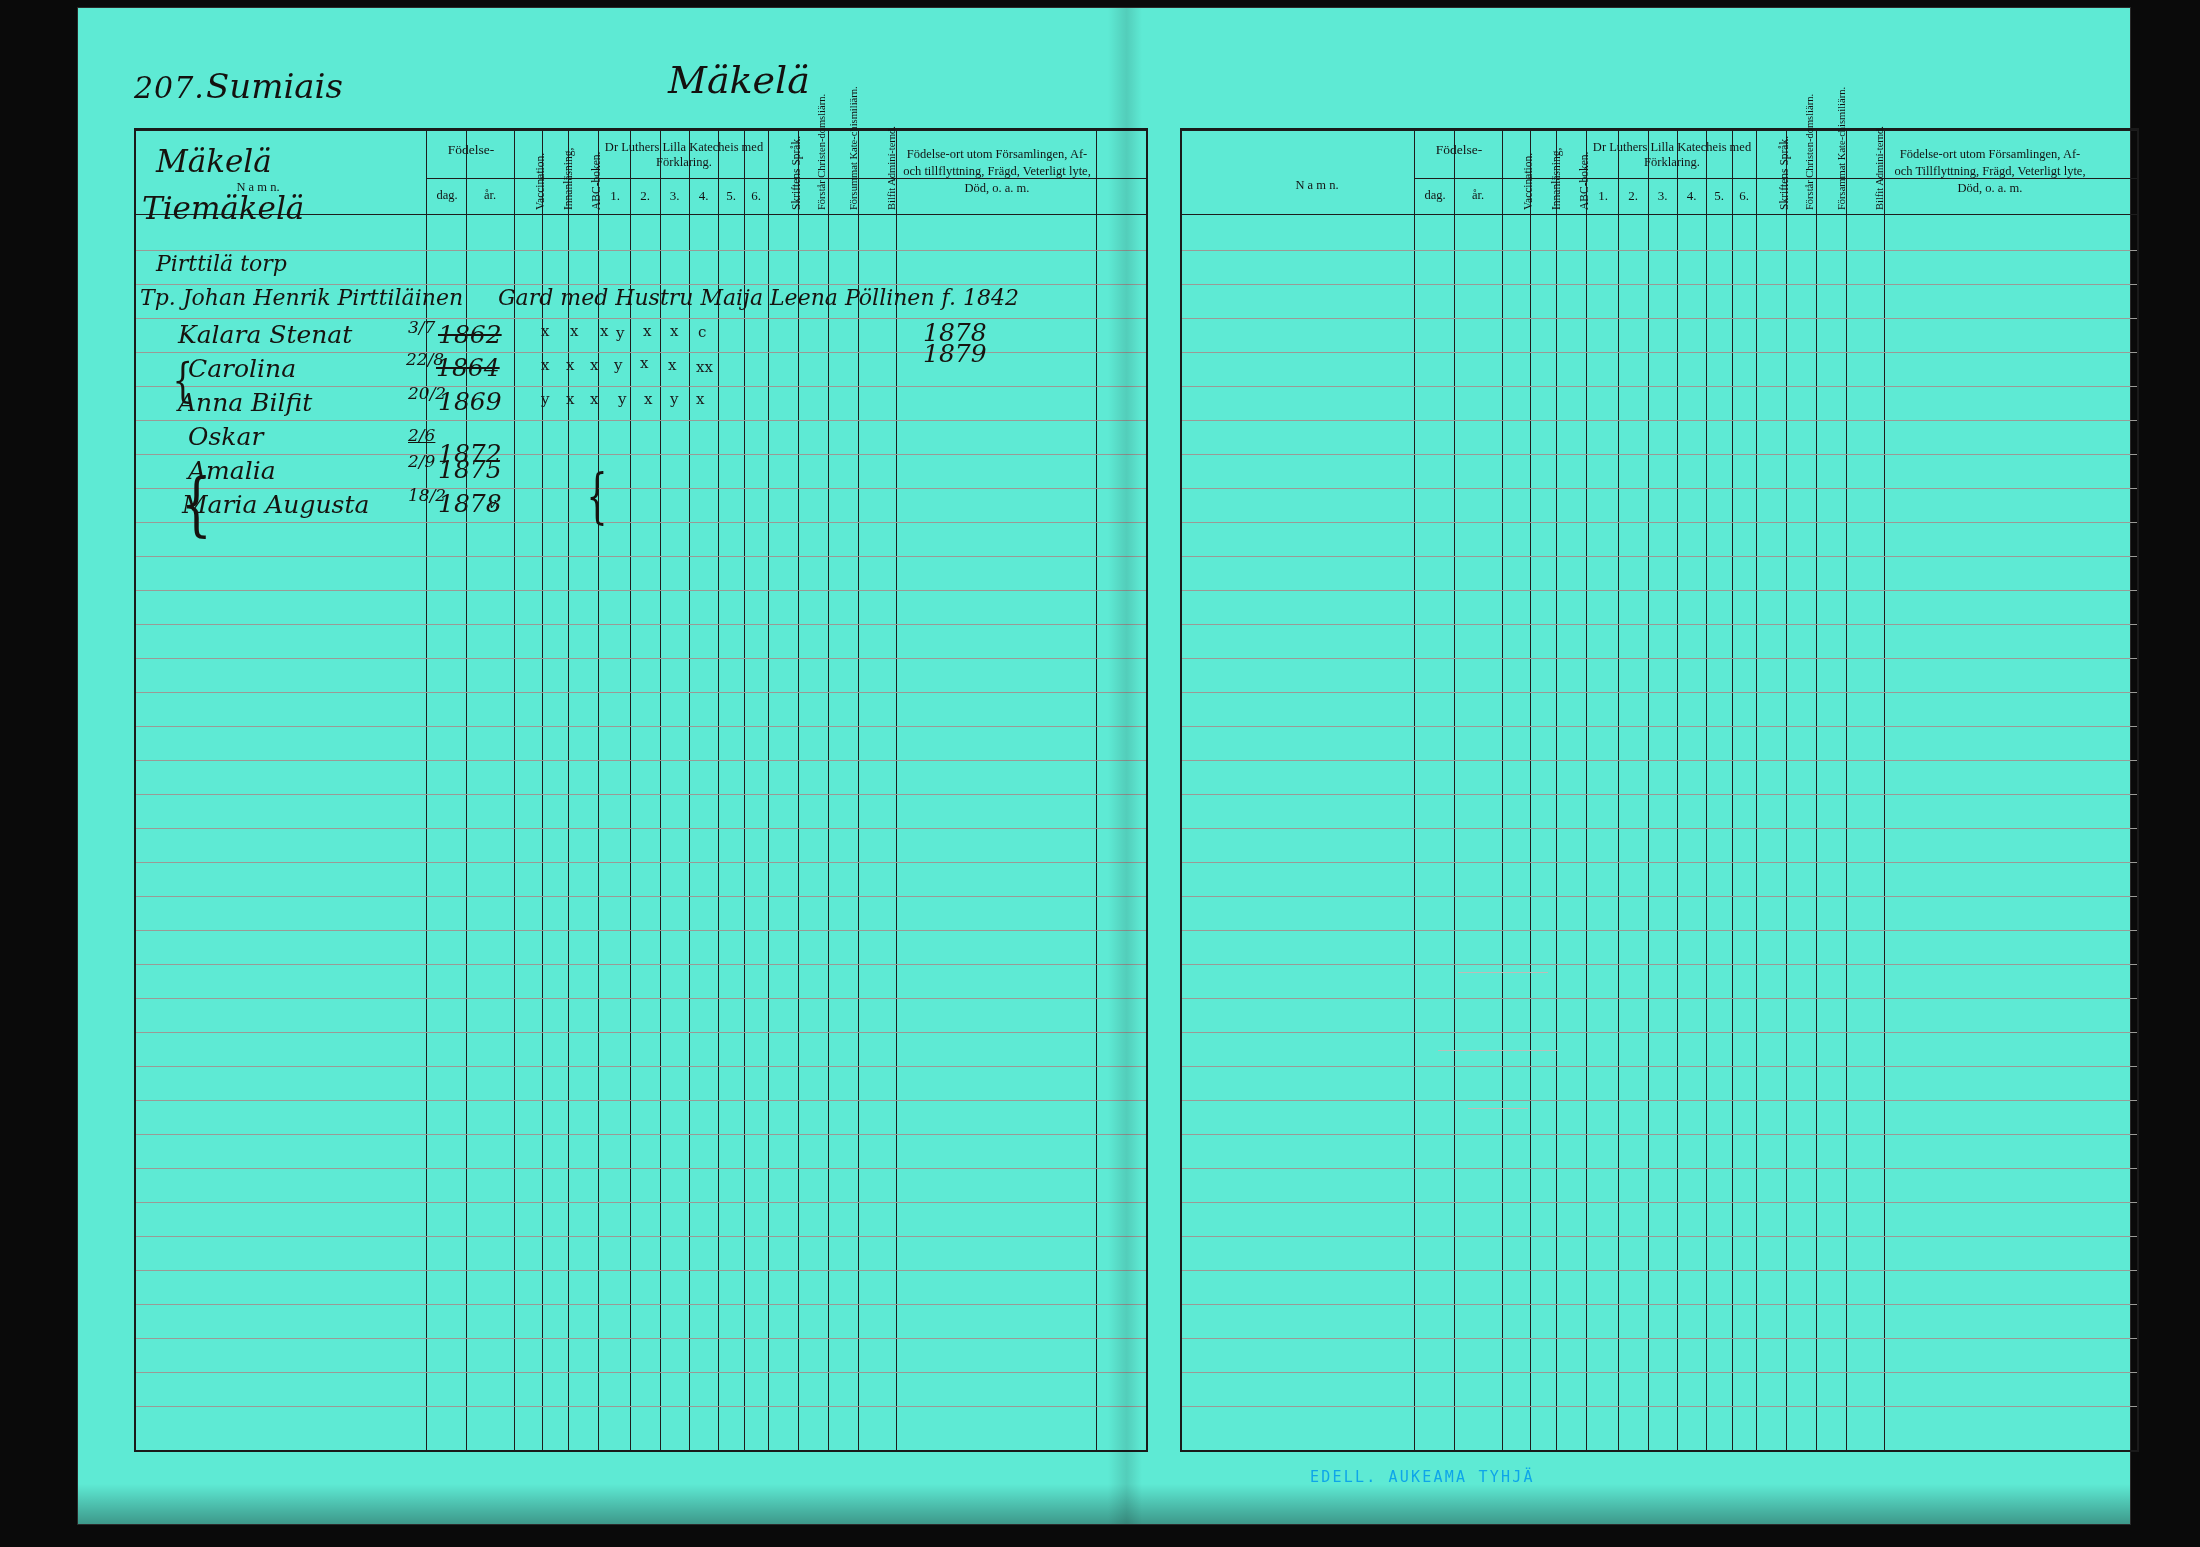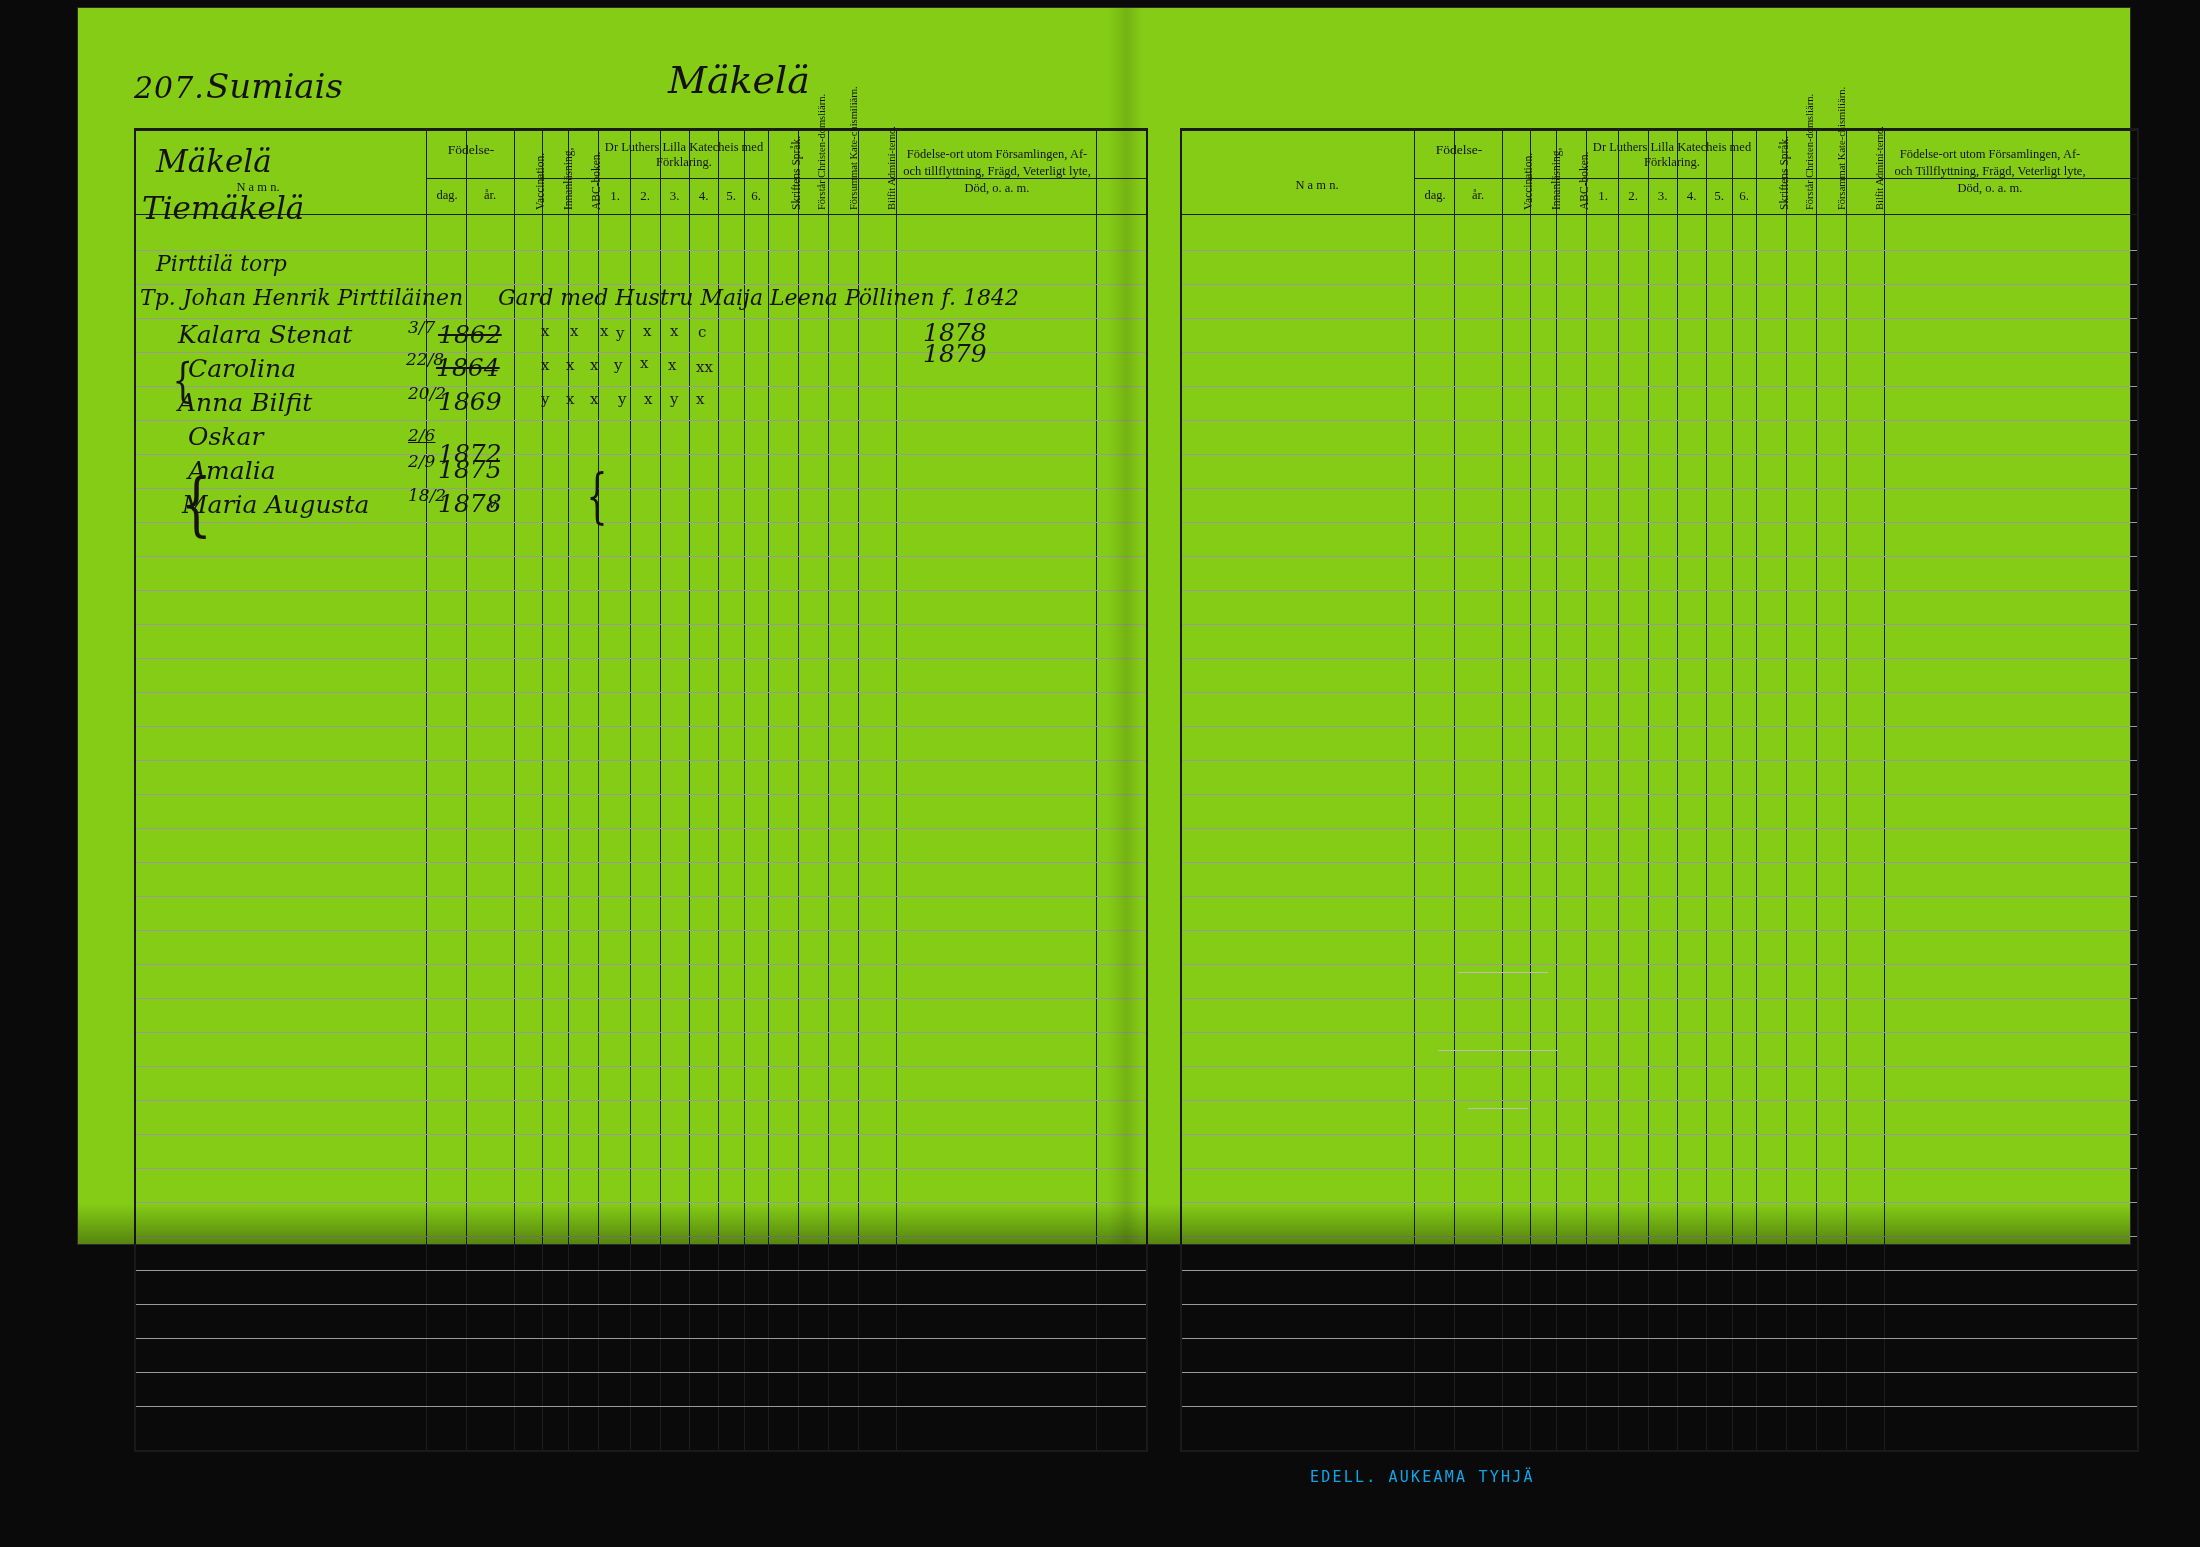--- a/index.html
+++ b/index.html
@@ -21,22 +21,22 @@
     width: 2200px; height: 1547px;
     background: #0a0a0a;
   }
 
   
   #page {
     position: absolute;
     left: 78px;
     top: 8px;
     width: 2052px;
-    height: 1236px;
-    background: #84cc16;
+    height: 1516px;
+    background: #5eead4;
     box-shadow: 0 0 0 1px #2a2a2a;
   }
   
   #page:after {
     content: "";
     position: absolute;
     left: 0; right: 0; bottom: 0;
     height: 40px;
     background: linear-gradient(to bottom, rgba(0,0,0,0), rgba(0,0,0,0.35));
     pointer-events: none;

